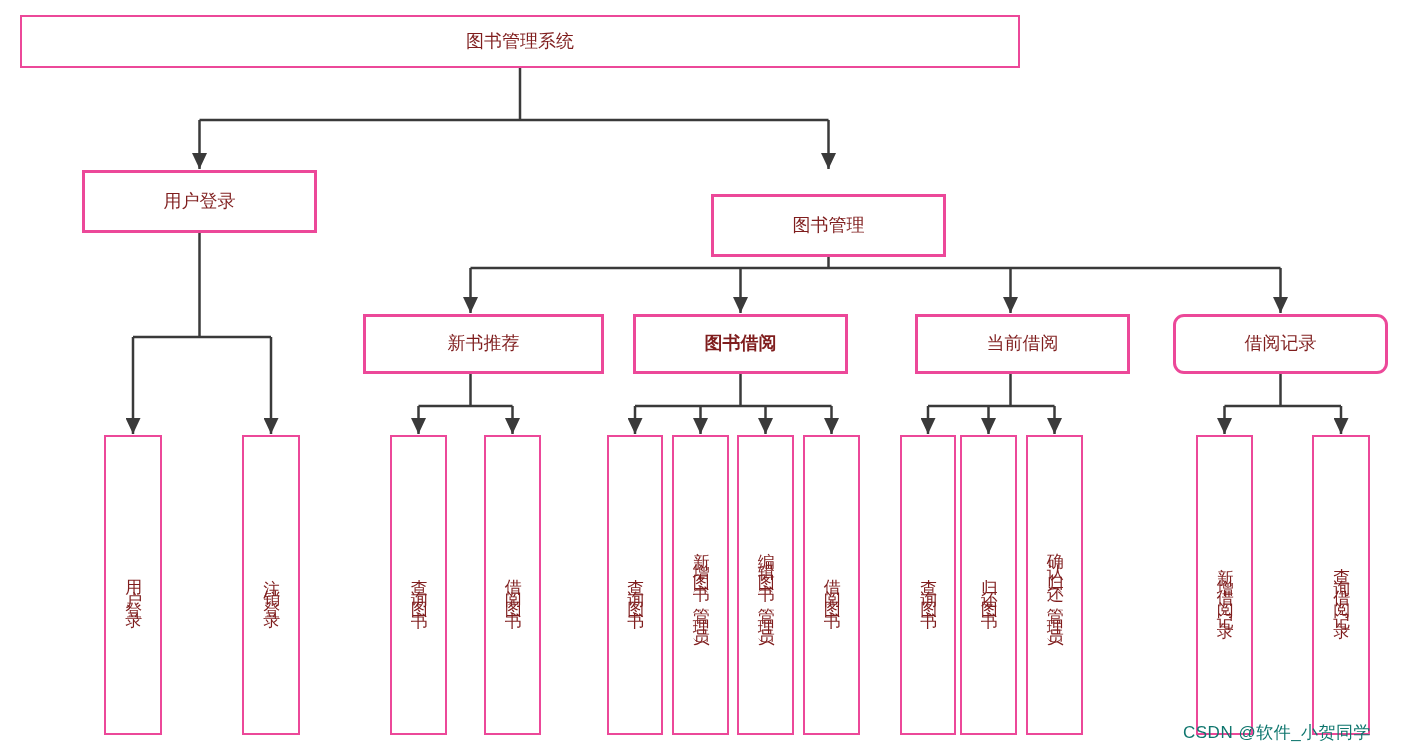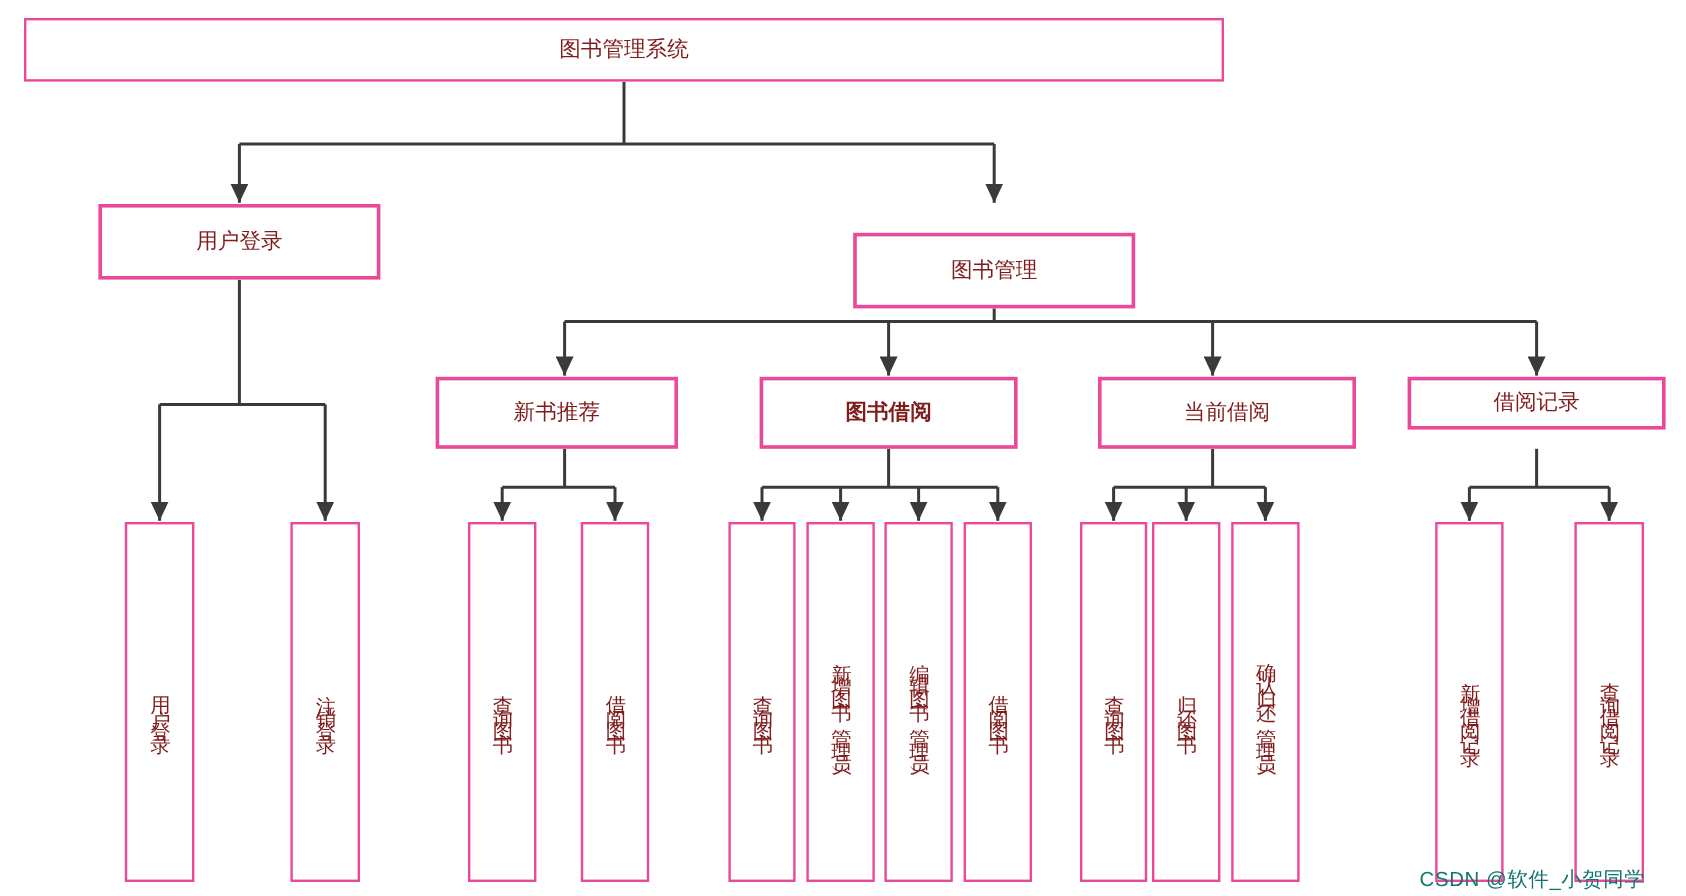--- a/index.html
+++ b/index.html
@@ -104,27 +104,27 @@
         <line x1="1341" y1="406" x2="1341" y2="434" marker-end="url(#ah)"></line>
       </g>
   </svg>
 
   <div class="node lvl1" id="n-root" style="left:20px; top:15px; width:1000px; height:53px;">图书管理系统</div>
 
   <div class="node" id="n-user_login" style="left:82px; top:170px; width:235px; height:63px;">用户登录</div>
 
   <div class="node" id="n-book_mgmt" style="left:711px; top:170px; width:235px; height:63px;margin-top:24px;">图书管理</div>
 
-  <div class="node" id="n-new_book_rec" style="left:363px; top:314px; width:202px; height:60px;text-align:right;">新书推荐</div>
+  <div class="node" id="n-new_book_rec" style="left:363px; top:314px; width:241px; height:60px;text-align:right;">新书推荐</div>
 
   <div class="node" id="n-book_borrow" style="left:633px; top:314px; width:215px; height:60px;font-weight:bold;">图书借阅</div>
 
   <div class="node" id="n-current_borrow" style="left:903px; top:314px; width:215px; height:60px;margin-left:12px;">当前借阅</div>
 
-  <div class="node" id="n-borrow_record" style="left:1173px; top:314px; width:215px; height:44px;">借阅记录</div>
+  <div class="node" id="n-borrow_record" style="left:1173px; top:314px; width:215px; height:60px;border-radius:11px;">借阅记录</div>
 
   <div class="node leaf" id="n-leaf_user_login" style="left:104px; top:435px; width:58px; height:300px;">用户登录</div>
 
   <div class="node leaf" id="n-leaf_logout" style="left:242px; top:435px; width:58px; height:300px;">注销登录</div>
 
   <div class="node leaf" id="n-leaf_query_book_1" style="left:390px; top:435px; width:57px; height:300px;">查询图书</div>
 
   <div class="node leaf" id="n-leaf_borrow_book_1" style="left:484px; top:435px; width:57px; height:300px;">借阅图书</div>
 
   <div class="node leaf" id="n-leaf_query_book_2" style="left:607px; top:435px; width:56px; height:300px;">查询图书</div>

